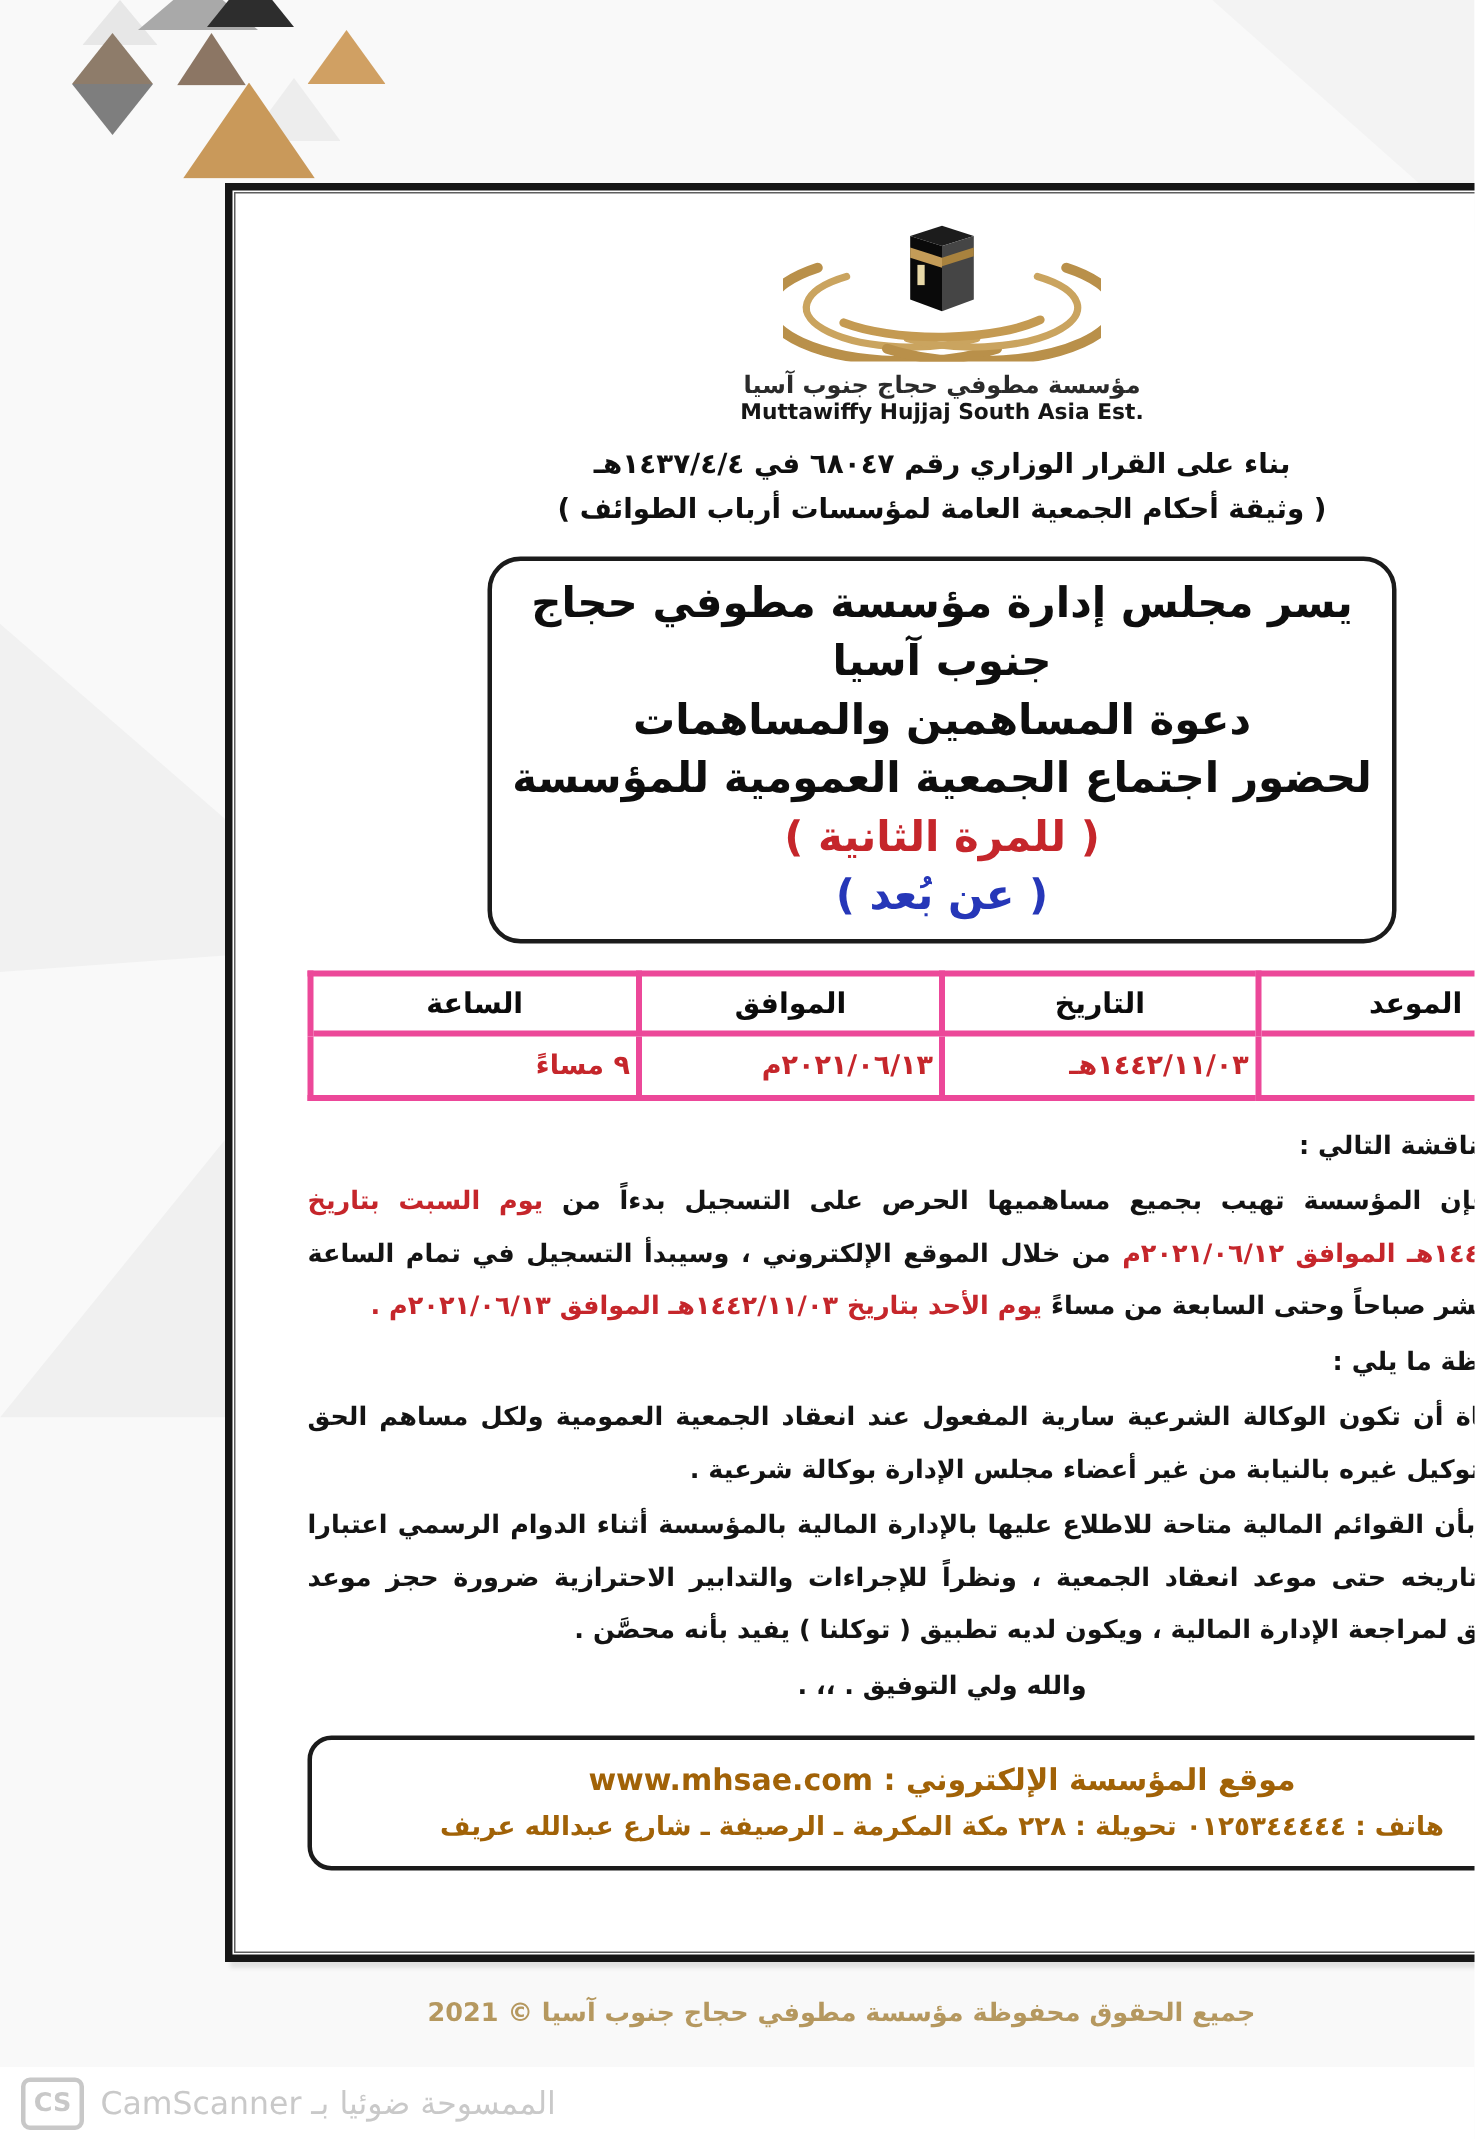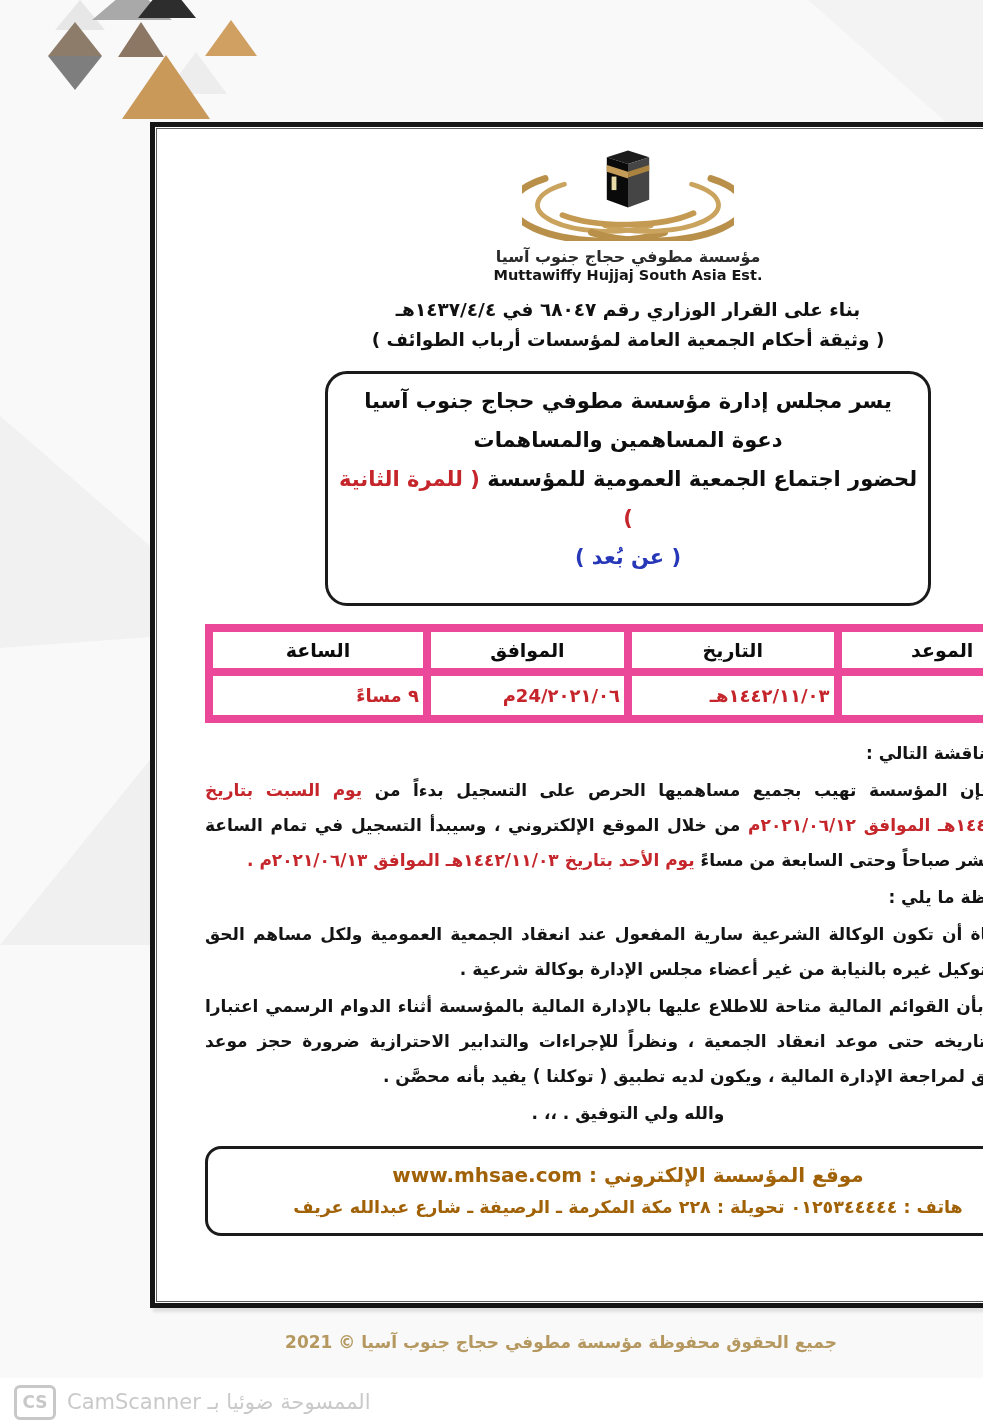--- a/index.html
+++ b/index.html
@@ -42,29 +42,29 @@
   .logo-ar{font-size:16px;font-weight:bold;color:#2b2b2b;margin-top:2px;}
   .logo-en{font-size:14.5px;font-weight:bold;color:#161616;direction:ltr;margin-top:1px;}
 
   
   .hdr{text-align:center;font-weight:bold;font-size:18.5px;line-height:30px;color:#101010;}
   .hdr-wrap{margin-top:12px;}
 
   
   .invite{
     width:606px;margin:16px auto 0;border:3px solid #1b1b1b;border-radius:22px;
-    text-align:center;font-weight:bold;font-size:21px;line-height:39px;
-    padding:8px 10px 26px;color:#0e0e0e;box-sizing:border-box;
+    text-align:center;font-weight:bold;font-size:28px;line-height:39px;
+    padding:8px 10px 10px;color:#0e0e0e;box-sizing:border-box;
   }
   .seg-red{color:#c5262b;}
   .seg-blue,.blue{color:#2637b8;}
 
   
   table.sched{width:100%;border-collapse:collapse;margin-top:18px;border:3px solid #0f0f0f;}
-  .sched th,.sched td{border:8px solid #ec4899;font-weight:bold;}
+  .sched th,.sched td{border:4px solid #ec4899;font-weight:bold;}
   .sched th{font-size:19px;padding:7px 4px;color:#0c0c0c;border-bottom-width:3px;}
   .sched td{font-size:18px;padding:9px 4px;color:#c5262b;}
   .sched col.c0{width:25%;} .sched col.c1{width:25%;}
   .sched col.c2{width:24%;} .sched col.c3{width:26%;}
 
   
   .bodytxt{margin-top:13px;font-weight:bold;color:#141414;font-size:17px;line-height:35px;text-align:right;}
   .bodytxt p{margin:2px 0;}
   p.justify{text-align:justify;}
   p.budget{padding-right:58px;text-indent:-36px;}
@@ -156,21 +156,21 @@
       <tbody>
           <tr>
         <th>الموعد</th>
         <th>التاريخ</th>
         <th>الموافق</th>
         <th>الساعة</th>
       </tr>
       <tr>
         <td>الأحد</td>
         <td>١٤٤٢/١١/٠٣هـ</td>
-        <td>٢٠٢١/٠٦/24م</td>
+        <td>٢٠٢١/٠٦/١٣م</td>
         <td>٩ مساءً</td>
       </tr>
     </tbody>
       </table>
 
     <div class="bodytxt">
       <p>وذلك لمناقشة التالي :</p>
       <p class="justify"><span>وعليه فإن المؤسسة تهيب بجميع مساهميها الحرص على التسجيل بدءاً من </span><span class="seg-red">يوم السبت بتاريخ ١٤٤٢/١١/٠٢هـ الموافق ٢٠٢١/٠٦/١٢م</span><span> من خلال الموقع الإلكتروني ، وسيبدأ التسجيل في تمام الساعة الثانية عشر صباحاً وحتى السابعة من مساءً </span><span class="seg-red">يوم الأحد بتاريخ ١٤٤٢/١١/٠٣هـ الموافق ٢٠٢١/٠٦/١٣م .</span></p>
       <p>مع ملاحظة ما يلي :</p>
       <p class="note">١- مراعاة أن تكون الوكالة الشرعية سارية المفعول عند انعقاد الجمعية العمومية ولكل مساهم الحق في توكيل غيره بالنيابة من غير أعضاء مجلس الإدارة بوكالة شرعية .</p>

